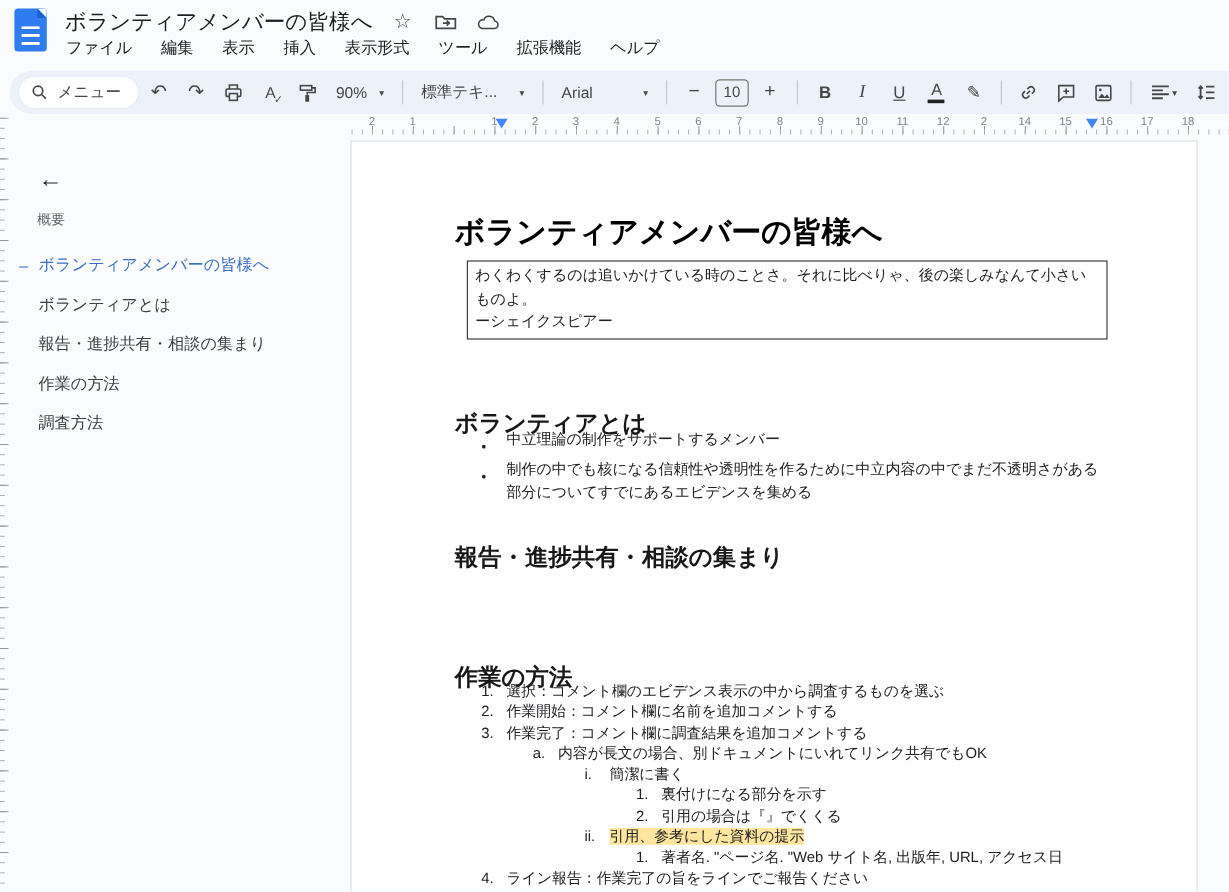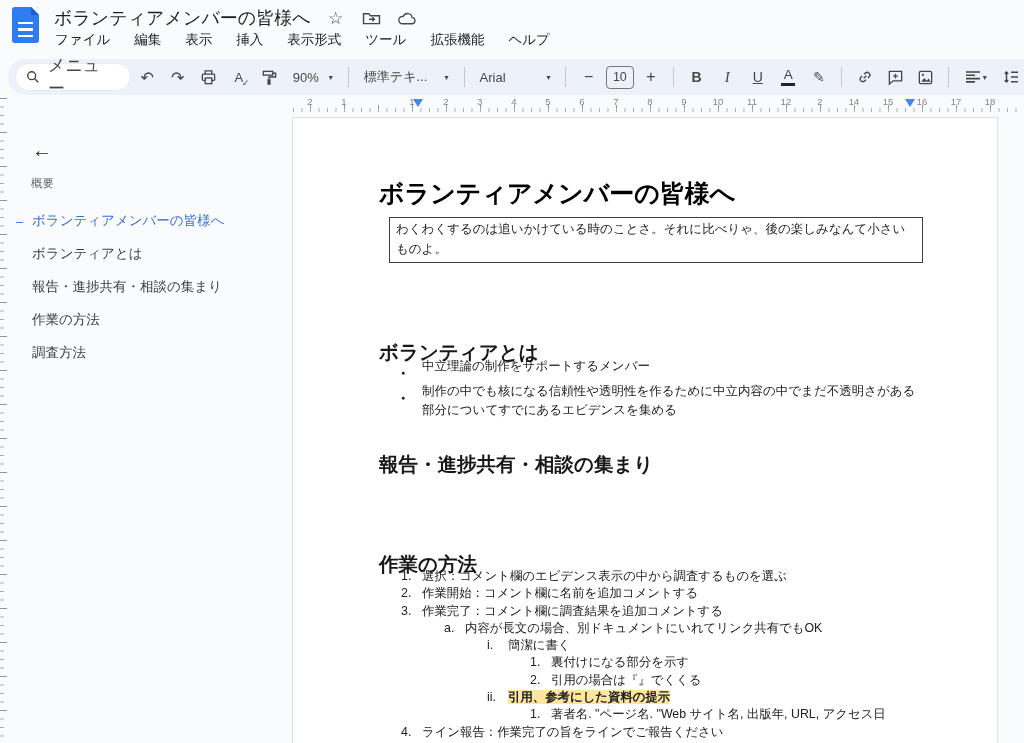--- a/index.html
+++ b/index.html
@@ -18,21 +18,21 @@
     background:repeating-linear-gradient(to bottom,#fff 0 2.5px,transparent 2.5px 6.5px);}
   .title-row{position:absolute;left:54px;top:6px;height:24px;display:flex;align-items:center;gap:14px;}
   .doc-name{font-size:18px;color:#1f1f1f;white-space:nowrap;}
   .tb-ic{color:#444746;display:inline-flex;align-items:center;justify-content:center;width:22px;height:22px;font-size:17px;}
   .menubar{position:absolute;left:55px;top:31px;display:flex;gap:24px;font-size:13.5px;color:#202124;}
   .menu-item{cursor:default;}
   
   .toolbar{position:absolute;left:8px;top:59px;right:0;height:36px;background:#edf2fa;
     border-radius:20px 0 0 20px;display:flex;align-items:center;padding-left:8px;gap:4px;overflow:hidden;}
   .chip{display:flex;align-items:center;gap:8px;background:#fff;border-radius:18px;height:26px;padding:0 14px 0 10px;
-    font-size:17px;color:#444746;box-shadow:0 0 0 0.5px #e0e4ec;}
+    font-size:13px;color:#444746;box-shadow:0 0 0 0.5px #e0e4ec;}
   .icon-btn{width:27px;height:26px;border-radius:4px;display:flex;align-items:center;justify-content:center;
     color:#444746;font-size:16px;background:transparent;border:none;padding:0;position:relative;}
   .icon-btn svg{display:block;}
   .caret{font-size:8px;color:#444746;margin-left:2px;}
   .sel{display:flex;align-items:center;color:#444746;font-size:13px;padding:0 6px;height:26px;border-radius:4px;}
   .sel .lbl{margin-right:8px;white-space:nowrap;}
   .sep{width:1px;height:20px;background:#c4c7c5;margin:0 5px;flex:none;}
   .fontsize-box{width:26px;height:21px;border:1px solid #747775;border-radius:4px;display:flex;align-items:center;
     justify-content:center;font-size:12.5px;color:#444746;background:transparent;}
   .bold-b{font-weight:bold;font-size:14px;}
@@ -89,21 +89,21 @@
   .b-mk{width:21px;flex:none;font-size:7px;padding-top:6px;}
   .b-tx{flex:1;}
   .subline{padding-left:43px;font-size:12.5px;line-height:19px;color:#202124;}
   .steps{top:450px;width:620px;}
   .step{font-size:12.4px;line-height:17.3px;color:#202124;white-space:nowrap;}
   .step .mk{display:inline-block;width:21px;}
   .step.l1{padding-left:22px;}
   .step.l2{padding-left:65px;}
   .step.l3{padding-left:108px;}
   .step.l4{padding-left:151px;}
-  .hl{background:#ffe59d;font-weight:bold;}
+  .hl{background:#ffe59d;}
 </style>
 </head>
 <body>
 
 <div class="topbar">
   <div class="docs-icon">
     <i class="fold"></i>
     <i class="lines"></i>
   </div>
   <div class="title-row">
@@ -320,20 +320,21 @@
       <span class="ol-label">調査方法</span>
     </div>
   </div>
 </aside>
 
 <main class="page">
   <h1 class="doc-title">ボランティアメンバーの皆様へ</h1>
 
   <div class="quote">
     <div>わくわくするのは追いかけている時のことさ。それに比べりゃ、後の楽しみなんて小さいものよ。</div>
+    <div>ーシェイクスピアー</div>
   </div>
 
   <h2 class="h-sec h-volunteer">ボランティアとは</h2>
   <div class="blk ul-volunteer">
     <div class="b-row">
       <span class="b-mk">●</span>
       <span class="b-tx">中立理論の制作をサポートするメンバー</span>
     </div>
     <div class="b-row">
       <span class="b-mk">●</span>

